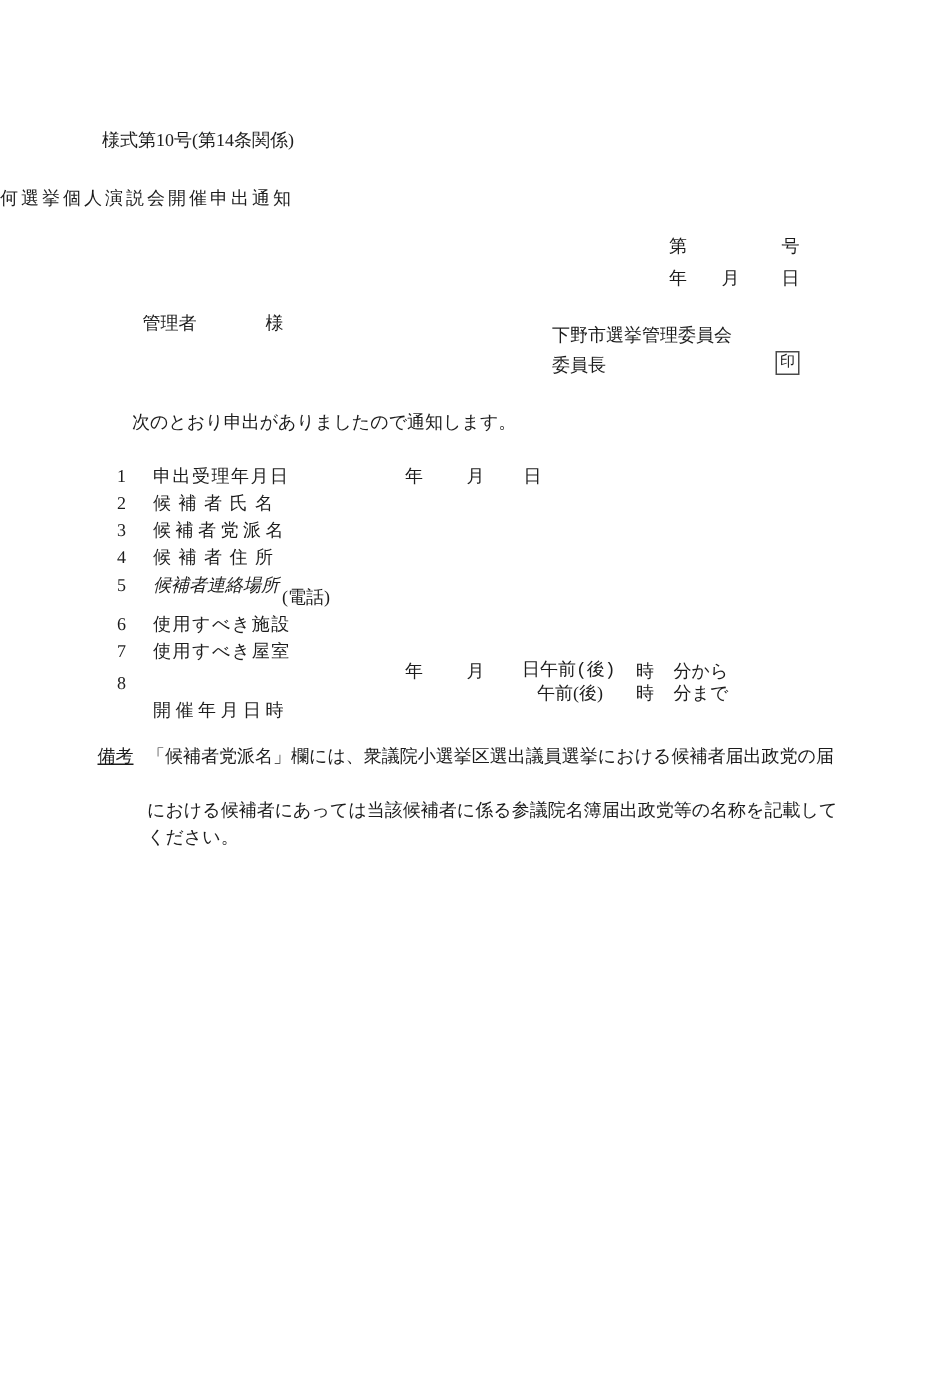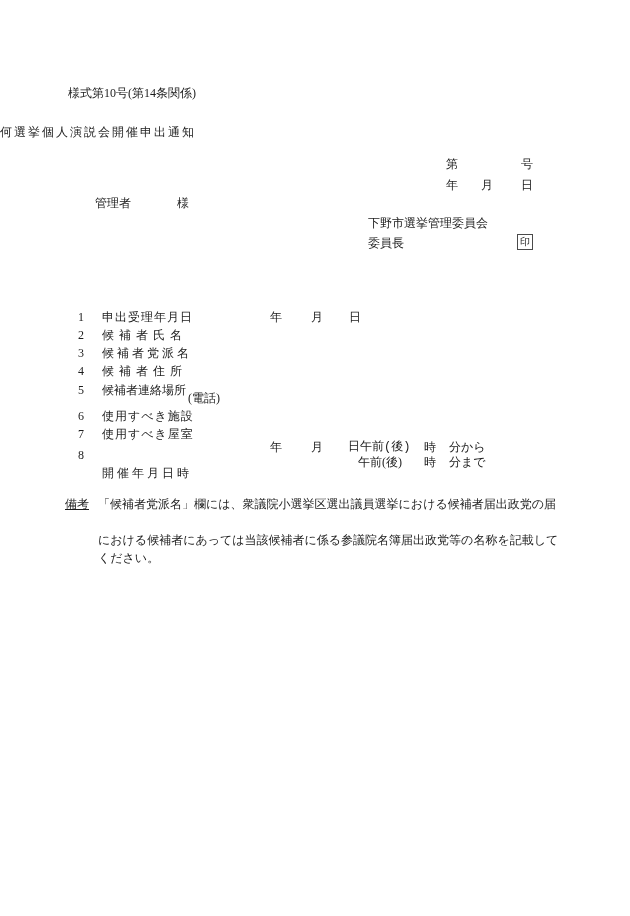--- a/index.html
+++ b/index.html
@@ -74,29 +74,30 @@
     <span style="left:446px;">第</span>
     <span style="left:521px;">号</span>
   </div>
 
   <div class="row" style="top:178px;">
     <span style="left:446px;">年</span>
     <span style="left:481px;">月</span>
     <span style="left:521px;">日</span>
   </div>
 
-  <div class="row" style="top:196px;">
+  <div class="row" style="top:208px;">
     <span style="left:95px;">管理者</span>
     <span style="left:177px;">様</span>
   </div>
 
   <div class="abs" style="left:368px; top:216px;">下野市選挙管理委員会</div>
   <div class="abs" style="left:368px; top:236px;">委員長</div>
   <div class="seal-box" style="left:517px; top:234px;">印</div>
 
+  <div class="abs" style="left:88px; top:274px;">次のとおり申出がありましたので通知します。</div>
 
   <div class="row" style="top:310px;">
     <span style="left:78px;">1</span>
     <span style="left:102px;" class="label-spaced">申出受理年月日</span>
     <span style="left:270px;">年</span>
     <span style="left:311px;">月</span>
     <span style="left:349px;">日</span>
   </div>
 
   <div class="row" style="top:328px;">
@@ -109,21 +110,21 @@
     <span style="left:102px;">候 補 者 党 派 名</span>
   </div>
 
   <div class="row" style="top:364px;">
     <span style="left:78px;">4</span>
     <span style="left:102px;" class="label-spaced">候 補 者 住 所</span>
   </div>
 
   <div class="row" style="top:383px;">
     <span style="left:78px;">5</span>
-    <span style="left:102px;">候補者連絡場所</span>
+    <span style="left:102px;font-style:italic;">候補者連絡場所</span>
     <span style="left:188px; top:8px;">(電話)</span>
   </div>
 
   <div class="row" style="top:409px;">
     <span style="left:78px;">6</span>
     <span style="left:102px;" class="label-spaced">使用すべき施設</span>
   </div>
 
   <div class="row" style="top:427px;">
     <span style="left:78px;">7</span>

